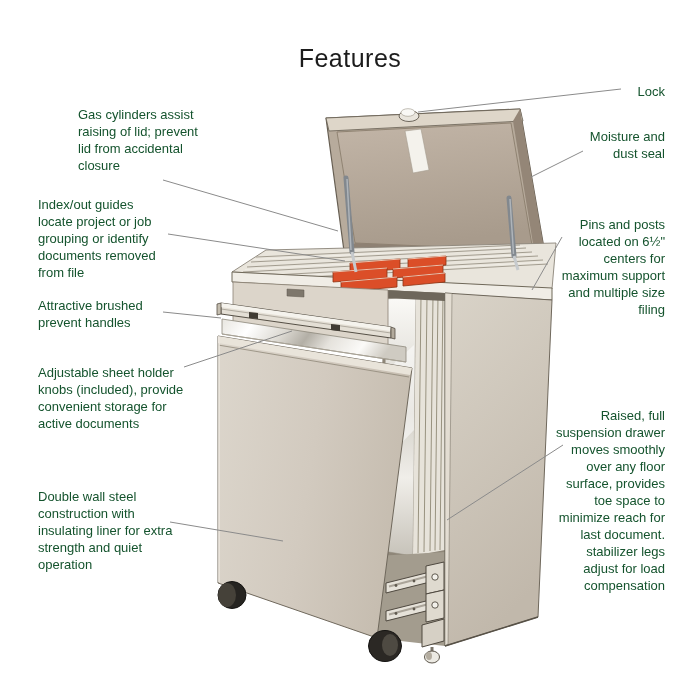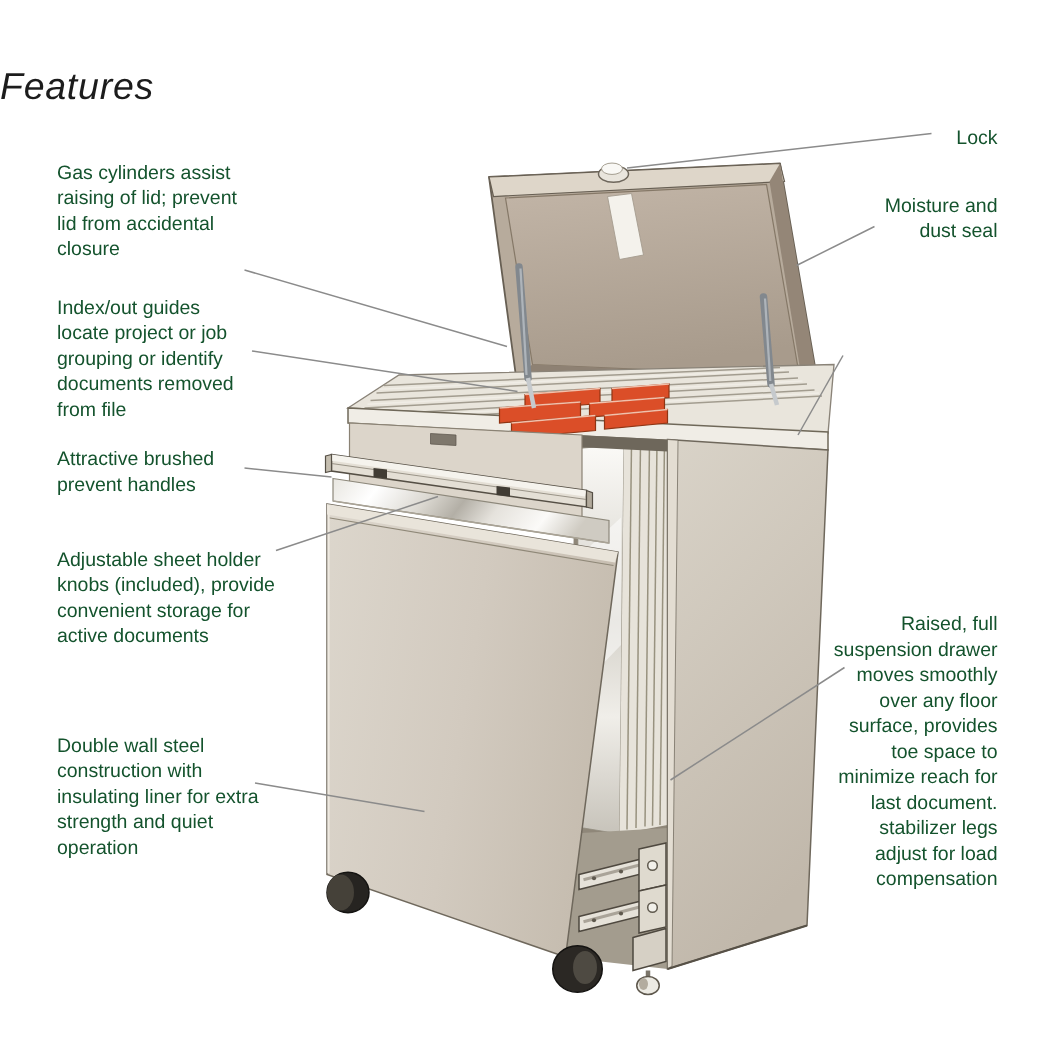--- a/index.html
+++ b/index.html
@@ -3,28 +3,28 @@
 <meta charset="utf-8">
 <style>
   html,body{margin:0;padding:0;background:#ffffff;}
   .canvas{
     position:relative;width:700px;height:700px;background:#ffffff;overflow:hidden;
     font-family:"Liberation Sans", sans-serif;color:#111;
   }
   .canvas svg{position:absolute;left:0;top:0;}
   .title{
     position:absolute;left:0;top:44px;width:700px;margin:0;
-    font-size:25px;font-weight:500;letter-spacing:.5px;color:#1c1c1c;font-style:italic;
+    text-align:center;font-size:25px;font-weight:500;letter-spacing:.5px;color:#1c1c1c;
   }
   .lbl{
     position:absolute;font-size:13px;line-height:17px;white-space:pre-line;color:#14532d;
   }
   .lbl.left{left:38px;width:175px;text-align:left;}
   .lbl.right{right:35px;width:135px;text-align:right;}
-  .lbl-l0{top:106px;}
+  .lbl-l0{top:106px;margin-left:40px;}
   .lbl-l1{top:196px;}
   .lbl-l2{top:297px;}
   .lbl-l3{top:364px;}
   .lbl-l4{top:488px;}
   .lbl-r0{top:83px;}
   .lbl-r1{top:128px;}
   .lbl-r2{top:216px;}
   .lbl-r3{top:367px;margin-top:40px;}
 </style>
 </head>
@@ -232,20 +232,26 @@
 active documents</div>
   <div class="lbl left lbl-l4">Double wall steel
 construction with
 insulating liner for extra
 strength and quiet
 operation</div>
 
   <div class="lbl right lbl-r0">Lock</div>
   <div class="lbl right lbl-r1">Moisture and
 dust seal</div>
+  <div class="lbl right lbl-r2">Pins and posts
+located on 6½"
+centers for
+maximum support
+and multiple size
+filing</div>
   <div class="lbl right lbl-r3">Raised, full
 suspension drawer
 moves smoothly
 over any floor
 surface, provides
 toe space to
 minimize reach for
 last document.
 stabilizer legs
 adjust for load

